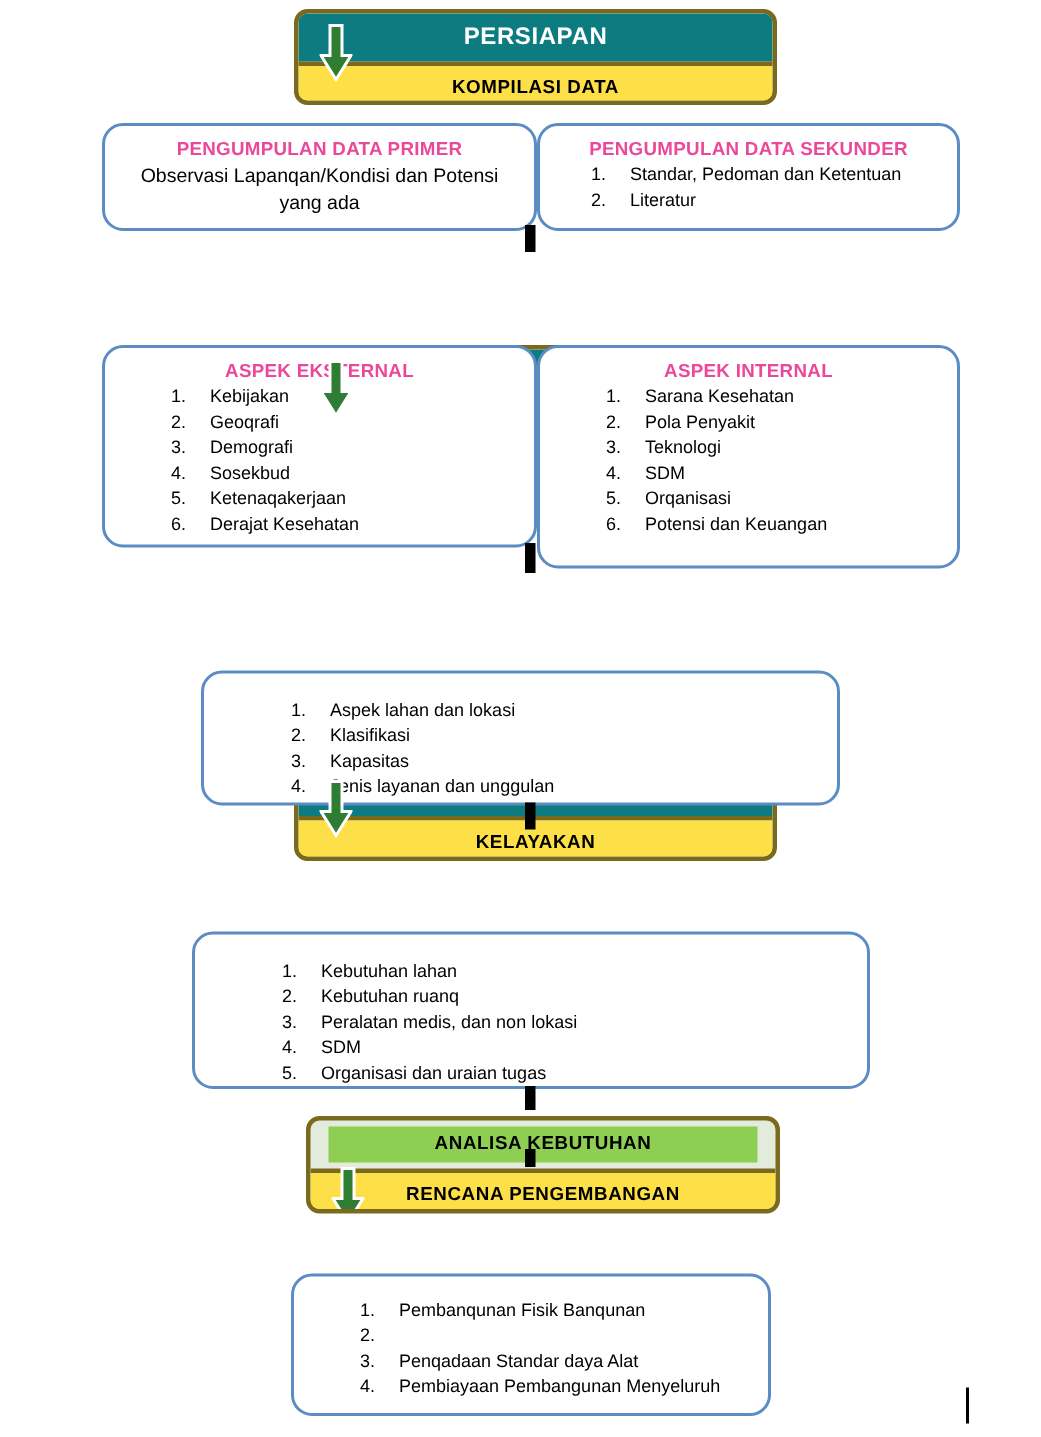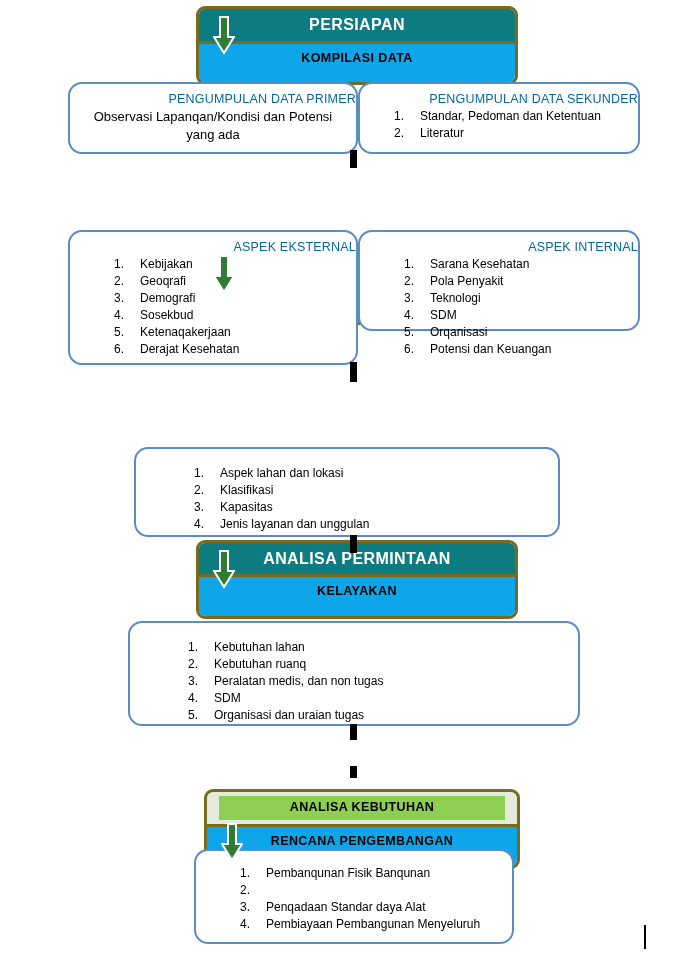--- a/index.html
+++ b/index.html
@@ -32,27 +32,27 @@
     background: #0c7c80;
     color: #ffffff;
     font-weight: bold;
     font-size: 16px;
     letter-spacing: .4px;
     text-align: center;
     padding: 7px 0 7px 0;
     line-height: 1.1;
   }
   .banner-light {
-    background: #0ea5e9;
+    background: #fde047;
     color: #000000;
     font-weight: bold;
     font-size: 12.5px;
     letter-spacing: .4px;
     text-align: center;
-    padding: 8px 0 17px 0;
+    padding: 8px 0 2px 0;
     line-height: 1.1;
   }
   .banner-divider {
     height: 3px;
     background: #7a6a1e;
   }
   .highlight-band {
     background: #8dce53;
     color: #000000;
     font-weight: bold;
@@ -76,24 +76,24 @@
   }
 
   
   .blue-box {
     border: 2.5px solid #5b8cc3;
     border-radius: 14px;
     background: #ffffff;
     box-sizing: border-box;
   }
   .box-title {
-    text-align: right;
-    font-weight: normal;
+    text-align: center;
+    font-weight: bold;
     font-size: 12.5px;
-    color: #0369a1;
+    color: #ec4899;
     margin: 8px 0 2px 0;
     letter-spacing: .2px;
   }
   .box-sub {
     text-align: center;
     font-size: 13px;
     color: #000000;
     line-height: 1.35;
     padding: 0 14px;
   }
@@ -194,21 +194,21 @@
         <span class="n">5.</span>
         <span>Ketenaqakerjaan</span>
       </li>
     <li>
         <span class="n">6.</span>
         <span>Derajat Kesehatan</span>
       </li>
   </ol>
 </div>
 
-<div class="stage blue-box" style="left:358px; top:230px; width:282px; height:101px;">
+<div class="stage blue-box" style="left:358px; top:230px; width:282px; height:149px;">
   <div class="box-title">ASPEK INTERNAL</div>
   <ol class="num-list mid">
     <li>
         <span class="n">1.</span>
         <span>Sarana Kesehatan</span>
       </li>
     <li>
         <span class="n">2.</span>
         <span>Pola Penyakit</span>
       </li>
@@ -279,21 +279,21 @@
     <li>
         <span class="n">1.</span>
         <span>Kebutuhan lahan</span>
       </li>
     <li>
         <span class="n">2.</span>
         <span>Kebutuhan ruanq</span>
       </li>
     <li>
         <span class="n">3.</span>
-        <span>Peralatan medis, dan non tugas</span>
+        <span>Peralatan medis, dan non lokasi</span>
       </li>
     <li>
         <span class="n">4.</span>
         <span>SDM</span>
       </li>
     <li>
         <span class="n">5.</span>
         <span>Organisasi dan uraian tugas</span>
       </li>
   </ol>

